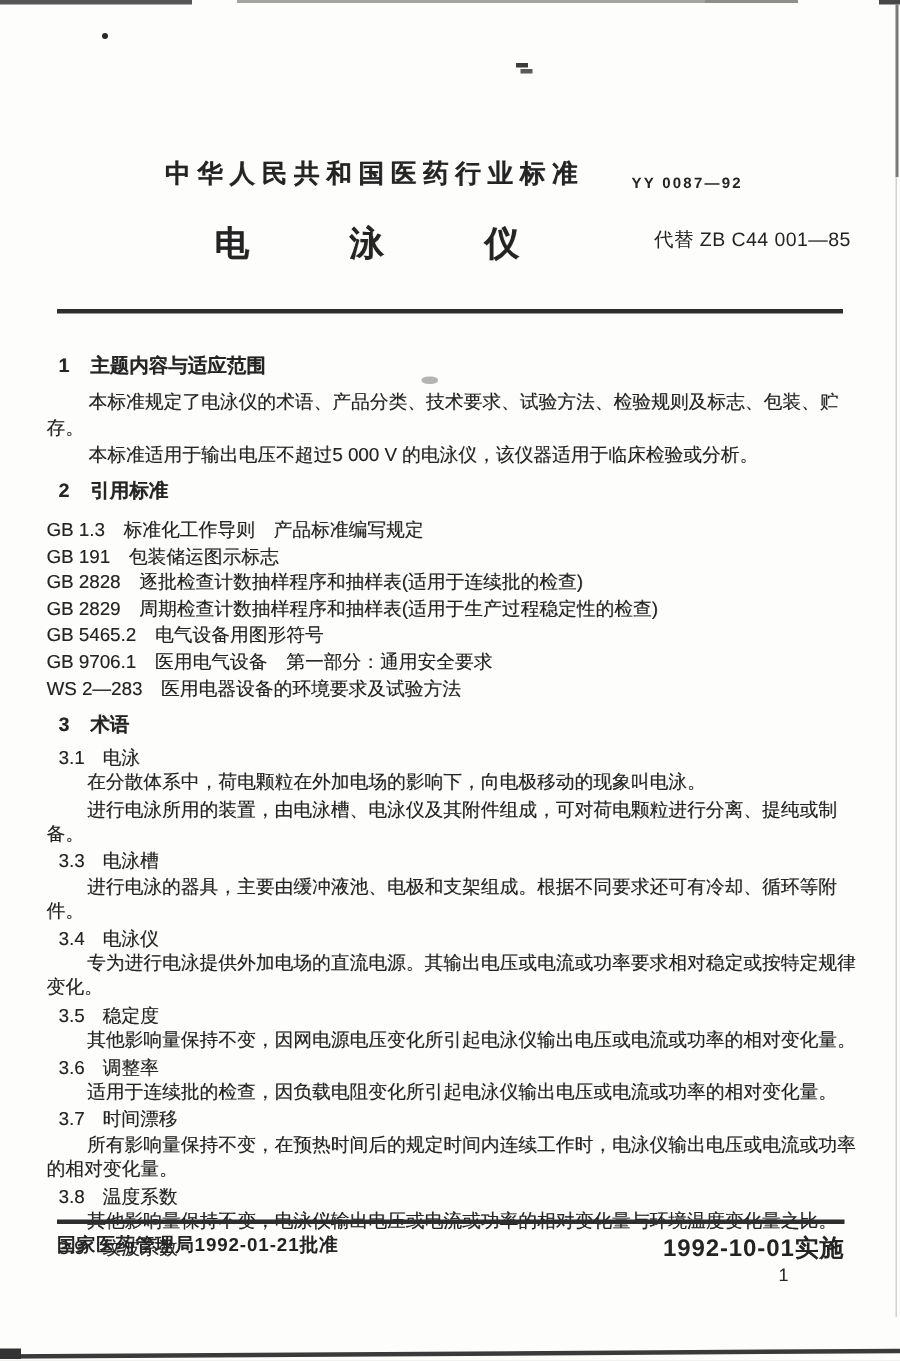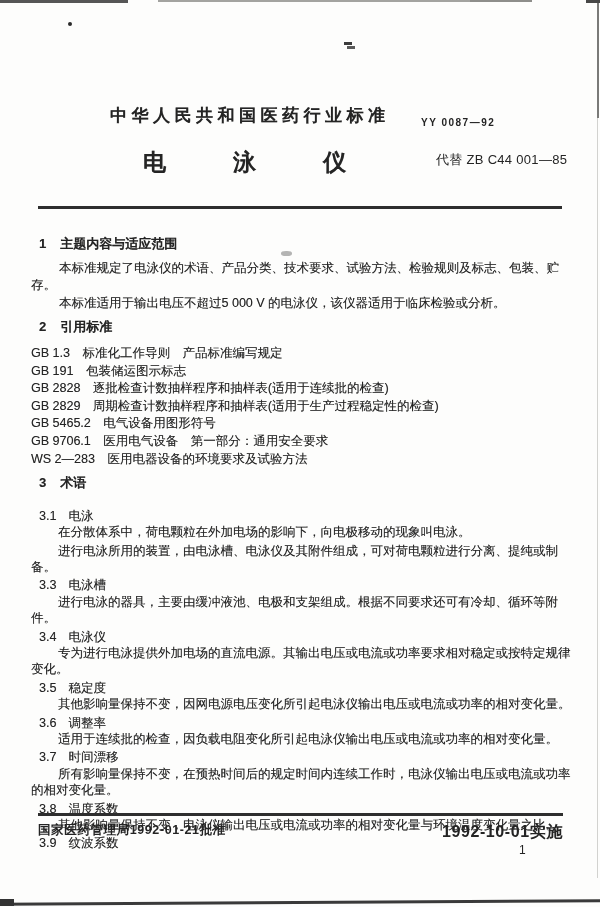--- a/index.html
+++ b/index.html
@@ -36,21 +36,21 @@
 
   .content { position:absolute; left:31px; top:231px; width:540px;
              font-size:12.5px; line-height:17.6px;
              text-shadow:0.25px 0.25px 0.35px rgba(30,30,30,.4); }
   .sec-head { font-size:13px; font-weight:bold; margin:6px 0 9px 8px; line-height:17.6px; }
   .sec-head.first { margin-top:4px; margin-bottom:7px; }
   .sec-no { margin-right:14px; }
   .para { margin:0; text-indent:28px; }
   .ref  { margin-left:0; white-space:nowrap; }
   .terms { line-height:16.4px; }
-  .terms .sec-head { margin-bottom:16px; }
+  .terms .sec-head { margin-bottom:5px; }
   .term-head { margin-left:8px; }
   .term-no { margin-right:12px; }
   .def { margin:0 0 2px 0; text-indent:27px; }
   .def:empty { display:none; }
 
   .approval { position:absolute; left:38px; top:822px; font-size:12.5px; font-weight:bold; letter-spacing:0.6px; }
   .implementation { position:absolute; right:37px; top:822px; font-size:16px; font-weight:bold; letter-spacing:0.6px; }
   .page-num { position:absolute; left:519px; top:843px; font-size:12px; }
 </style>
 </head>

